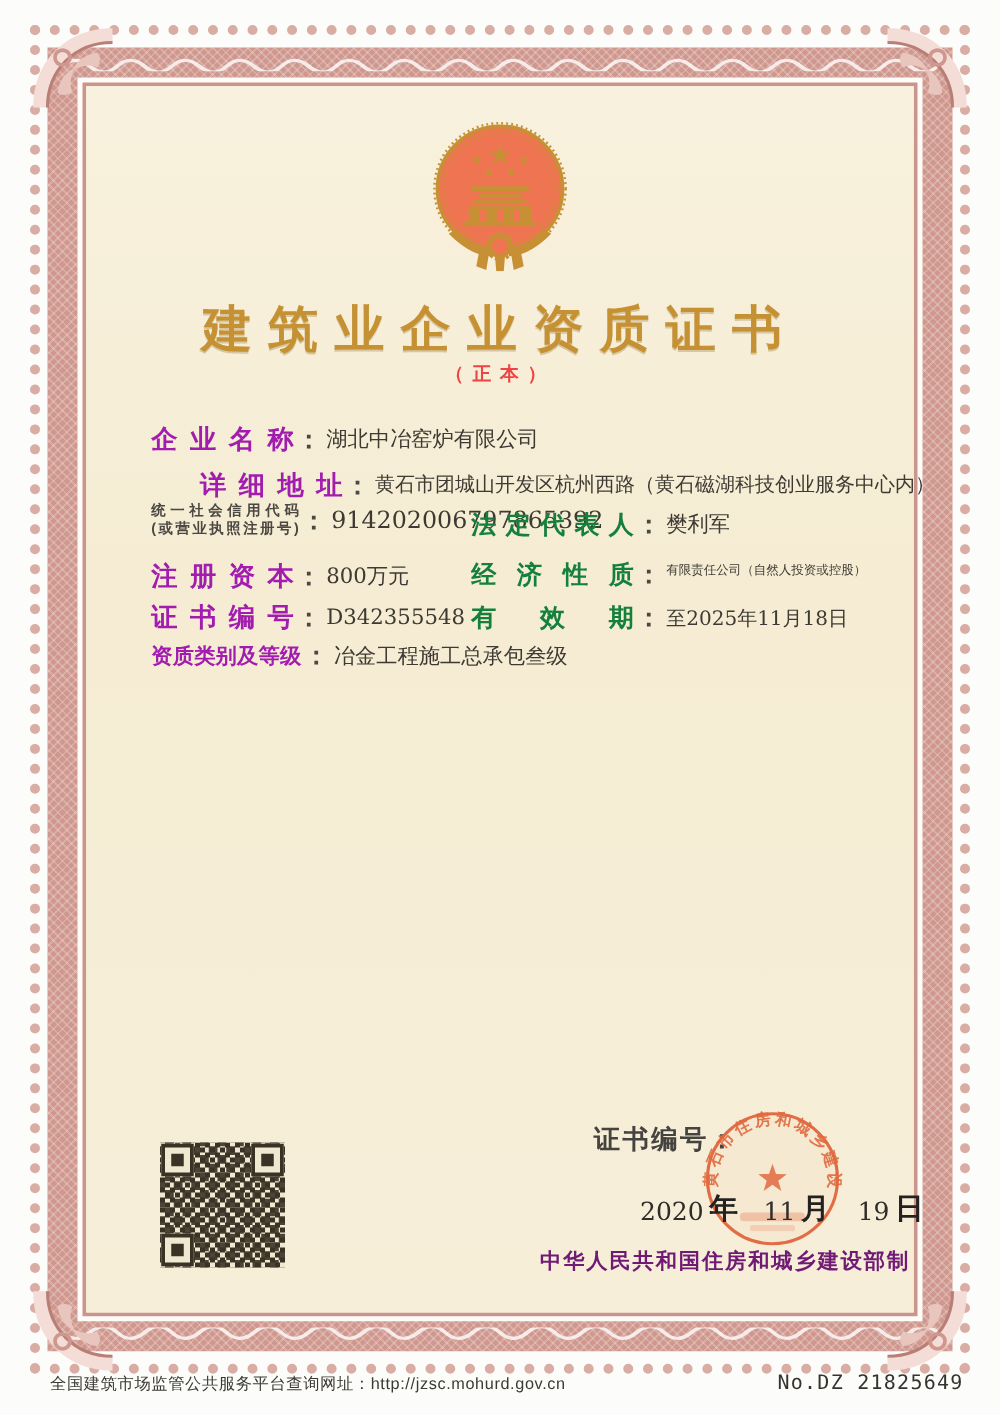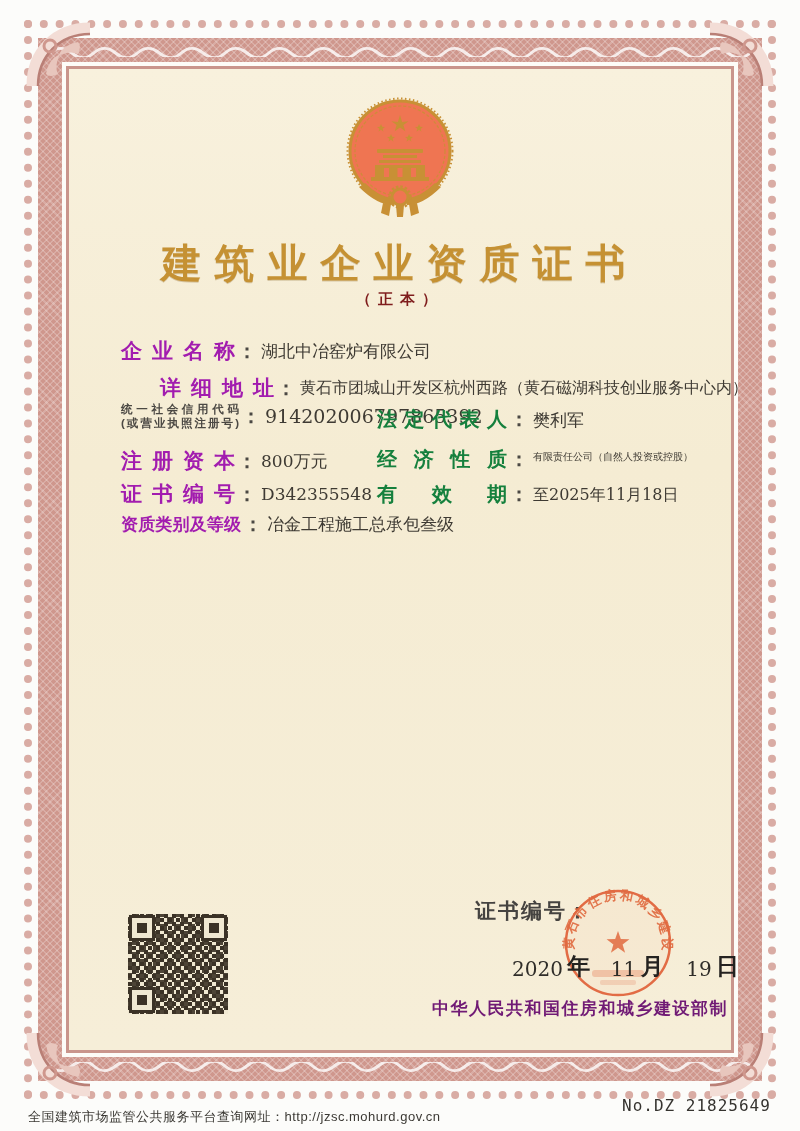--- a/index.html
+++ b/index.html
@@ -31,21 +31,21 @@
   .c-tr{right:26px;top:22px;transform:scaleX(-1);}
   .c-bl{left:26px;bottom:34px;transform:scaleY(-1);}
   .c-br{right:26px;bottom:34px;transform:scale(-1,-1);}
 
   
   .emblem{position:absolute;left:337px;top:97px;width:126px;height:120px;}
   .title{position:absolute;left:0;top:236px;width:800px;text-align:center;
     font-size:40px;font-weight:900;color:#c59133;letter-spacing:13px;
     text-shadow:0 1px 0 rgba(120,80,10,.25);}
   .subtitle{position:absolute;left:0;top:290px;width:800px;text-align:center;
-    font-size:15px;font-weight:bold;color:#7f1d1d;letter-spacing:7px;}
+    font-size:15px;font-weight:bold;color:#ef4444;letter-spacing:7px;}
 
   
   .field{position:absolute;left:121px;white-space:nowrap;}
   .lab{display:inline-block;width:114px;font-weight:bold;font-size:21px;color:#a21caf;
     text-align:justify;text-align-last:justify;vertical-align:middle;}
   .colon{font-weight:bold;font-size:20px;color:#4b4843;margin:0 4px 0 2px;vertical-align:middle;}
   .val{font-family:"DejaVu Serif",serif;font-size:17px;color:#3e3a33;vertical-align:middle;}
   .f1{top:337px;} .f2{top:374px;margin-left:39px;} .f3{top:402px;} .f4{top:447px;} .f5{top:480px;} .f6{top:511px;}
   .f2 .val{font-size:16px;}
   .cc-label{display:inline-block;width:118px;vertical-align:middle;}
@@ -77,21 +77,21 @@
     background-color:#f0e8d1;
     background-image:
       repeating-conic-gradient(#3b3226 0% 25%, transparent 0% 50%),
       repeating-conic-gradient(rgba(59,50,38,.9) 0% 25%, transparent 0% 50%);
     background-size:8px 8px,14px 14px;background-position:0 0,4px 3px;}
   .fp{position:absolute;width:20px;height:20px;border:3px solid #3b3226;background:#f0e8d1;}
   .fp-tl{left:1px;top:1px;} .fp-tr{right:1px;top:1px;} .fp-bl{left:1px;bottom:1px;}
   .fp i{position:absolute;left:5px;top:5px;width:10px;height:10px;background:#3b3226;display:block;}
 
   
-  .query{position:absolute;left:28px;top:1098px;font-size:13px;color:#3b3934;letter-spacing:.5px;margin-top:10px;}
+  .query{position:absolute;left:40px;top:1098px;font-size:13px;color:#3b3934;letter-spacing:.5px;}
   .serial{position:absolute;left:622px;top:1096px;font-family:"DejaVu Sans Mono",monospace;
     font-size:16px;color:#35332f;letter-spacing:1px;}
 </style>
 </head>
 <body>
 
 <div class="lace"></div>
 <div class="band">
   <svg class="band-wave bw-top" viewBox="0 0 400 12" preserveAspectRatio="none">
     <path d="M0,9 Q6,2 12.5,9 T25,9 T37.5,9 T50,9 T62.5,9 T75,9 T87.5,9 T100,9 T112.5,9 T125,9 T137.5,9 T150,9 T162.5,9 T175,9 T187.5,9 T200,9 T212.5,9 T225,9 T237.5,9 T250,9 T262.5,9 T275,9 T287.5,9 T300,9 T312.5,9 T325,9 T337.5,9 T350,9 T362.5,9 T375,9 T387.5,9 T400,9" stroke="#ffffff" stroke-width="2" fill="none"></path>

